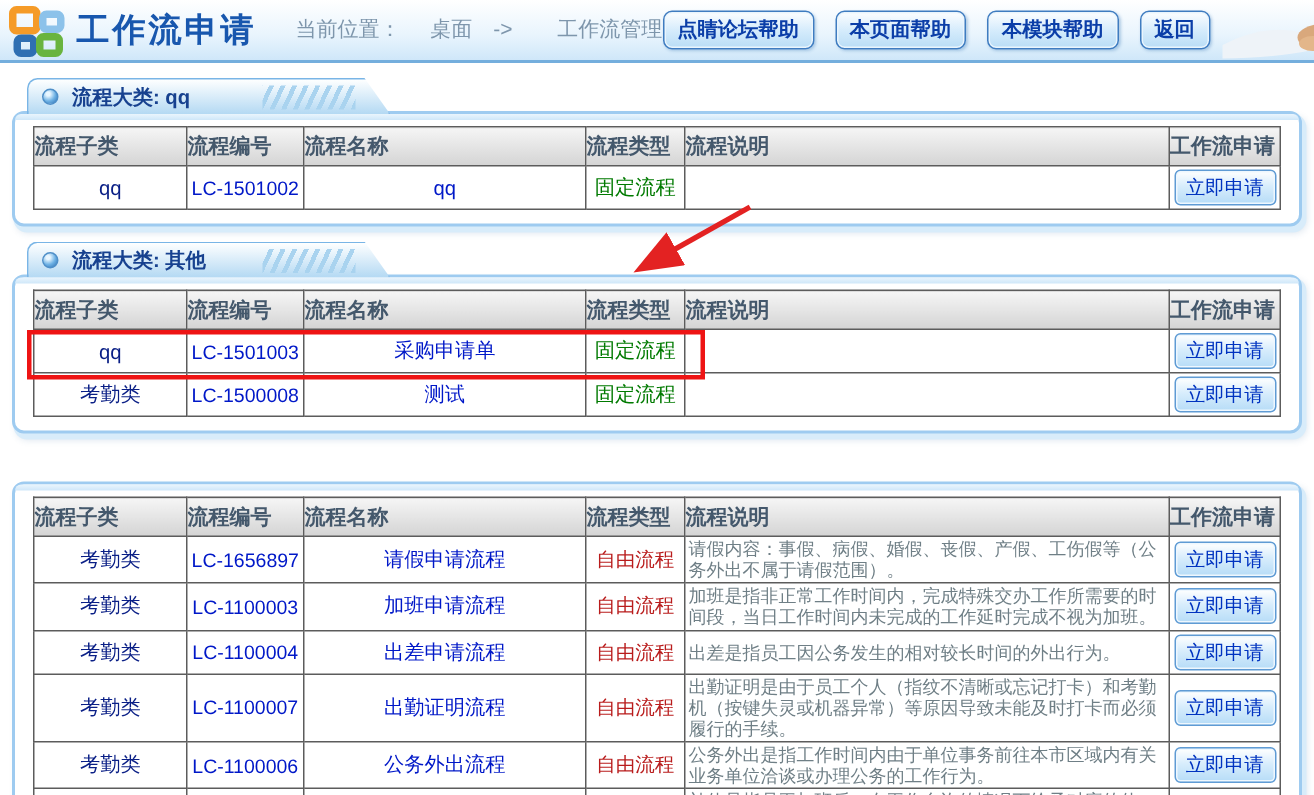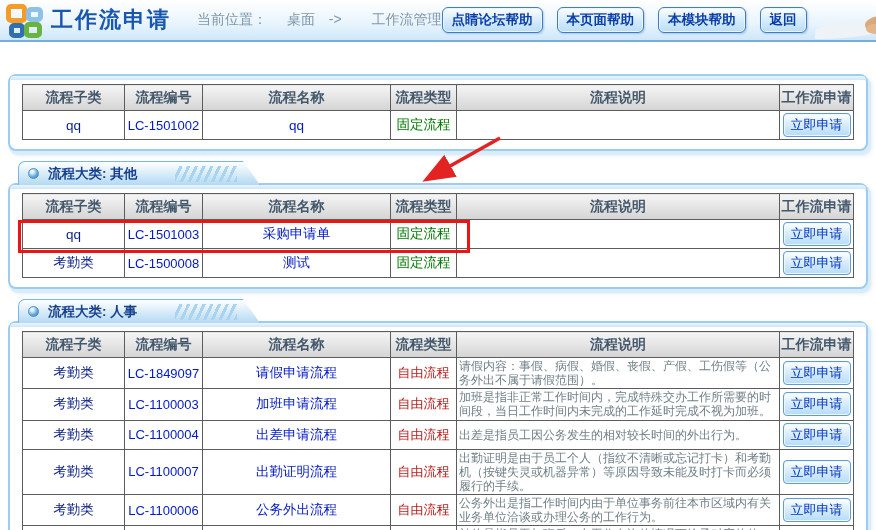--- a/index.html
+++ b/index.html
@@ -81,21 +81,21 @@
     background:repeating-linear-gradient(115deg, transparent 0 4px, #a9d3ef 4px 7px);
   }
 
   
   .twrap { position:relative; }
   table { width:100%; border-collapse:collapse; table-layout:fixed; }
   th, td { border:1px solid #5c5c5c; }
   th {
     background:linear-gradient(#f5f5f5, #d4d4d4);
     color:#44586c; font-weight:bold; font-size:14px;
-    height:26px; text-align:center; white-space:nowrap; overflow:hidden;
+    height:26px; text-align:left; white-space:nowrap; overflow:hidden;
   }
   td { height:28px; text-align:center; font-size:13.5px; background:#fff; overflow:hidden; }
   td.sub  { color:#0a1f86; }
   td.code { color:#0018c8; font-size:13px; }
   td.name { color:#0018c8; cursor:pointer; }
   td.type-fixed { color:#007a00; }
   td.type-free  { color:#b91c1c; font-size:13px; }
   td.desc {
     text-align:left; color:#6f7f86; font-size:12px;
     line-height:1.18; padding:1px 2px; height:auto;
@@ -145,20 +145,118 @@
     <svg width="118" height="42" viewBox="0 0 118 42">
       <path d="M-2,32 Q28,16 54,23 L70,32 Q40,40 -2,40 Z" fill="#eef3f8"></path>
       <path d="M120,-2 L84,7 Q68,12 66,20 L80,29 Q100,17 120,13 Z" fill="#b9bfc9"></path>
       <path d="M84,7 Q70,12 67,19 L79,28 Q96,18 112,12 L108,2 Z" fill="#cdd3da"></path>
       <ellipse cx="67" cy="26" rx="17" ry="9" fill="#d9a87c"></ellipse>
       <ellipse cx="77" cy="21" rx="11" ry="7" fill="#c9925e"></ellipse>
       <ellipse cx="60" cy="30" rx="9" ry="5" fill="#e3b68a"></ellipse>
     </svg>
   </div>
 </div>
+
+<div class="section">
+  <div class="tab">
+    <span class="orb"></span>
+    <span class="tab-title">流程大类: qq</span>
+    <span class="stripes"></span>
+  </div>
+  <div class="twrap">
+    <table>
+      <colgroup>
+          <col style="width:102px">
+          <col style="width:78px">
+          <col style="width:188px">
+          <col style="width:66px">
+          <col>
+          <col style="width:74px">
+        </colgroup>
+      <thead>
+        <tr>
+          <th>流程子类</th>
+          <th>流程编号</th>
+          <th>流程名称</th>
+          <th>流程类型</th>
+          <th>流程说明</th>
+          <th>工作流申请</th>
+        </tr>
+      </thead>
+      <tbody>
+        <tr>
+          <td class="sub">qq</td>
+          <td class="code">LC-1501002</td>
+          <td class="name">qq</td>
+          <td class="type-fixed">固定流程</td>
+          <td class="desc"></td>
+          <td class="act"><button class="apply-btn">立即申请</button></td>
+        </tr>
+      </tbody>
+    </table>
+  </div>
+</div>
+
+<div class="section">
+  <div class="tab">
+    <span class="orb"></span>
+    <span class="tab-title">流程大类: 其他</span>
+    <span class="stripes"></span>
+  </div>
+  <div class="twrap">
+    <div class="highlight-box"></div>
+    <table>
+      <colgroup>
+          <col style="width:102px">
+          <col style="width:78px">
+          <col style="width:188px">
+          <col style="width:66px">
+          <col>
+          <col style="width:74px">
+        </colgroup>
+      <thead>
+        <tr>
+          <th>流程子类</th>
+          <th>流程编号</th>
+          <th>流程名称</th>
+          <th>流程类型</th>
+          <th>流程说明</th>
+          <th>工作流申请</th>
+        </tr>
+      </thead>
+      <tbody>
+        <tr>
+          <td class="sub">qq</td>
+          <td class="code">LC-1501003</td>
+          <td class="name">采购申请单</td>
+          <td class="type-fixed">固定流程</td>
+          <td class="desc"></td>
+          <td class="act"><button class="apply-btn">立即申请</button></td>
+        </tr>
+        <tr>
+          <td class="sub">考勤类</td>
+          <td class="code">LC-1500008</td>
+          <td class="name">测试</td>
+          <td class="type-fixed">固定流程</td>
+          <td class="desc"></td>
+          <td class="act"><button class="apply-btn">立即申请</button></td>
+        </tr>
+      </tbody>
+    </table>
+  </div>
+</div>
+
+<svg class="anno-arrow" width="112" height="60" viewBox="0 0 112 60">
+  <defs>
+    <marker id="ah" markerWidth="10" markerHeight="9" refX="7.5" refY="3.5" orient="auto">
+      <path d="M0,0 L9,3.5 L0,7 Z" fill="#e32222"></path>
+    </marker>
+  </defs>
+  <line x1="100" y1="5" x2="27" y2="46" stroke="#e32222" stroke-width="3.6" marker-end="url(#ah)"></line>
+</svg>
 
 <div class="section">
   <div class="twrap">
     <table>
       <colgroup>
           <col style="width:102px">
           <col style="width:78px">
           <col style="width:188px">
           <col style="width:66px">
           <col>
@@ -169,161 +267,63 @@
           <th>流程子类</th>
           <th>流程编号</th>
           <th>流程名称</th>
           <th>流程类型</th>
           <th>流程说明</th>
           <th>工作流申请</th>
         </tr>
       </thead>
       <tbody>
         <tr>
-          <td class="sub">qq</td>
-          <td class="code">LC-1501002</td>
-          <td class="name">qq</td>
-          <td class="type-fixed">固定流程</td>
-          <td class="desc"></td>
+          <td class="sub">考勤类</td>
+          <td class="code">LC-1656897</td>
+          <td class="name">请假申请流程</td>
+          <td class="type-free">自由流程</td>
+          <td class="desc">请假内容：事假、病假、婚假、丧假、产假、工伤假等（公务外出不属于请假范围）。</td>
+          <td class="act"><button class="apply-btn">立即申请</button></td>
+        </tr>
+        <tr>
+          <td class="sub">考勤类</td>
+          <td class="code">LC-1100003</td>
+          <td class="name">加班申请流程</td>
+          <td class="type-free">自由流程</td>
+          <td class="desc">加班是指非正常工作时间内，完成特殊交办工作所需要的时间段，当日工作时间内未完成的工作延时完成不视为加班。</td>
+          <td class="act"><button class="apply-btn">立即申请</button></td>
+        </tr>
+        <tr>
+          <td class="sub">考勤类</td>
+          <td class="code">LC-1100004</td>
+          <td class="name">出差申请流程</td>
+          <td class="type-free">自由流程</td>
+          <td class="desc">出差是指员工因公务发生的相对较长时间的外出行为。</td>
+          <td class="act"><button class="apply-btn">立即申请</button></td>
+        </tr>
+        <tr>
+          <td class="sub">考勤类</td>
+          <td class="code">LC-1100007</td>
+          <td class="name">出勤证明流程</td>
+          <td class="type-free">自由流程</td>
+          <td class="desc">出勤证明是由于员工个人（指纹不清晰或忘记打卡）和考勤机（按键失灵或机器异常）等原因导致未能及时打卡而必须履行的手续。</td>
+          <td class="act"><button class="apply-btn">立即申请</button></td>
+        </tr>
+        <tr>
+          <td class="sub">考勤类</td>
+          <td class="code">LC-1100006</td>
+          <td class="name">公务外出流程</td>
+          <td class="type-free">自由流程</td>
+          <td class="desc">公务外出是指工作时间内由于单位事务前往本市区域内有关业务单位洽谈或办理公务的工作行为。</td>
+          <td class="act"><button class="apply-btn">立即申请</button></td>
+        </tr>
+        <tr>
+          <td class="sub">考勤类</td>
+          <td class="code">LC-1100005</td>
+          <td class="name">补休申请流程</td>
+          <td class="type-free">自由流程</td>
+          <td class="desc">补休是指员工加班后，在工作允许的情况下给予对应的休假。</td>
           <td class="act"><button class="apply-btn">立即申请</button></td>
         </tr>
       </tbody>
     </table>
   </div>
 </div>
 
-<div class="section">
-  <div class="tab">
-    <span class="orb"></span>
-    <span class="tab-title">流程大类: 其他</span>
-    <span class="stripes"></span>
-  </div>
-  <div class="twrap">
-    <div class="highlight-box"></div>
-    <table>
-      <colgroup>
-          <col style="width:102px">
-          <col style="width:78px">
-          <col style="width:188px">
-          <col style="width:66px">
-          <col>
-          <col style="width:74px">
-        </colgroup>
-      <thead>
-        <tr>
-          <th>流程子类</th>
-          <th>流程编号</th>
-          <th>流程名称</th>
-          <th>流程类型</th>
-          <th>流程说明</th>
-          <th>工作流申请</th>
-        </tr>
-      </thead>
-      <tbody>
-        <tr>
-          <td class="sub">qq</td>
-          <td class="code">LC-1501003</td>
-          <td class="name">采购申请单</td>
-          <td class="type-fixed">固定流程</td>
-          <td class="desc"></td>
-          <td class="act"><button class="apply-btn">立即申请</button></td>
-        </tr>
-        <tr>
-          <td class="sub">考勤类</td>
-          <td class="code">LC-1500008</td>
-          <td class="name">测试</td>
-          <td class="type-fixed">固定流程</td>
-          <td class="desc"></td>
-          <td class="act"><button class="apply-btn">立即申请</button></td>
-        </tr>
-      </tbody>
-    </table>
-  </div>
-</div>
-
-<svg class="anno-arrow" width="112" height="60" viewBox="0 0 112 60">
-  <defs>
-    <marker id="ah" markerWidth="10" markerHeight="9" refX="7.5" refY="3.5" orient="auto">
-      <path d="M0,0 L9,3.5 L0,7 Z" fill="#e32222"></path>
-    </marker>
-  </defs>
-  <line x1="100" y1="5" x2="27" y2="46" stroke="#e32222" stroke-width="3.6" marker-end="url(#ah)"></line>
-</svg>
-
-<div class="section">
-  <div class="tab">
-    <span class="orb"></span>
-    <span class="tab-title">流程大类: 人事</span>
-    <span class="stripes"></span>
-  </div>
-  <div class="twrap">
-    <table>
-      <colgroup>
-          <col style="width:102px">
-          <col style="width:78px">
-          <col style="width:188px">
-          <col style="width:66px">
-          <col>
-          <col style="width:74px">
-        </colgroup>
-      <thead>
-        <tr>
-          <th>流程子类</th>
-          <th>流程编号</th>
-          <th>流程名称</th>
-          <th>流程类型</th>
-          <th>流程说明</th>
-          <th>工作流申请</th>
-        </tr>
-      </thead>
-      <tbody>
-        <tr>
-          <td class="sub">考勤类</td>
-          <td class="code">LC-1849097</td>
-          <td class="name">请假申请流程</td>
-          <td class="type-free">自由流程</td>
-          <td class="desc">请假内容：事假、病假、婚假、丧假、产假、工伤假等（公务外出不属于请假范围）。</td>
-          <td class="act"><button class="apply-btn">立即申请</button></td>
-        </tr>
-        <tr>
-          <td class="sub">考勤类</td>
-          <td class="code">LC-1100003</td>
-          <td class="name">加班申请流程</td>
-          <td class="type-free">自由流程</td>
-          <td class="desc">加班是指非正常工作时间内，完成特殊交办工作所需要的时间段，当日工作时间内未完成的工作延时完成不视为加班。</td>
-          <td class="act"><button class="apply-btn">立即申请</button></td>
-        </tr>
-        <tr>
-          <td class="sub">考勤类</td>
-          <td class="code">LC-1100004</td>
-          <td class="name">出差申请流程</td>
-          <td class="type-free">自由流程</td>
-          <td class="desc">出差是指员工因公务发生的相对较长时间的外出行为。</td>
-          <td class="act"><button class="apply-btn">立即申请</button></td>
-        </tr>
-        <tr>
-          <td class="sub">考勤类</td>
-          <td class="code">LC-1100007</td>
-          <td class="name">出勤证明流程</td>
-          <td class="type-free">自由流程</td>
-          <td class="desc">出勤证明是由于员工个人（指纹不清晰或忘记打卡）和考勤机（按键失灵或机器异常）等原因导致未能及时打卡而必须履行的手续。</td>
-          <td class="act"><button class="apply-btn">立即申请</button></td>
-        </tr>
-        <tr>
-          <td class="sub">考勤类</td>
-          <td class="code">LC-1100006</td>
-          <td class="name">公务外出流程</td>
-          <td class="type-free">自由流程</td>
-          <td class="desc">公务外出是指工作时间内由于单位事务前往本市区域内有关业务单位洽谈或办理公务的工作行为。</td>
-          <td class="act"><button class="apply-btn">立即申请</button></td>
-        </tr>
-        <tr>
-          <td class="sub">考勤类</td>
-          <td class="code">LC-1100005</td>
-          <td class="name">补休申请流程</td>
-          <td class="type-free">自由流程</td>
-          <td class="desc">补休是指员工加班后，在工作允许的情况下给予对应的休假。</td>
-          <td class="act"><button class="apply-btn">立即申请</button></td>
-        </tr>
-      </tbody>
-    </table>
-  </div>
-</div>
-
 </body></html>

